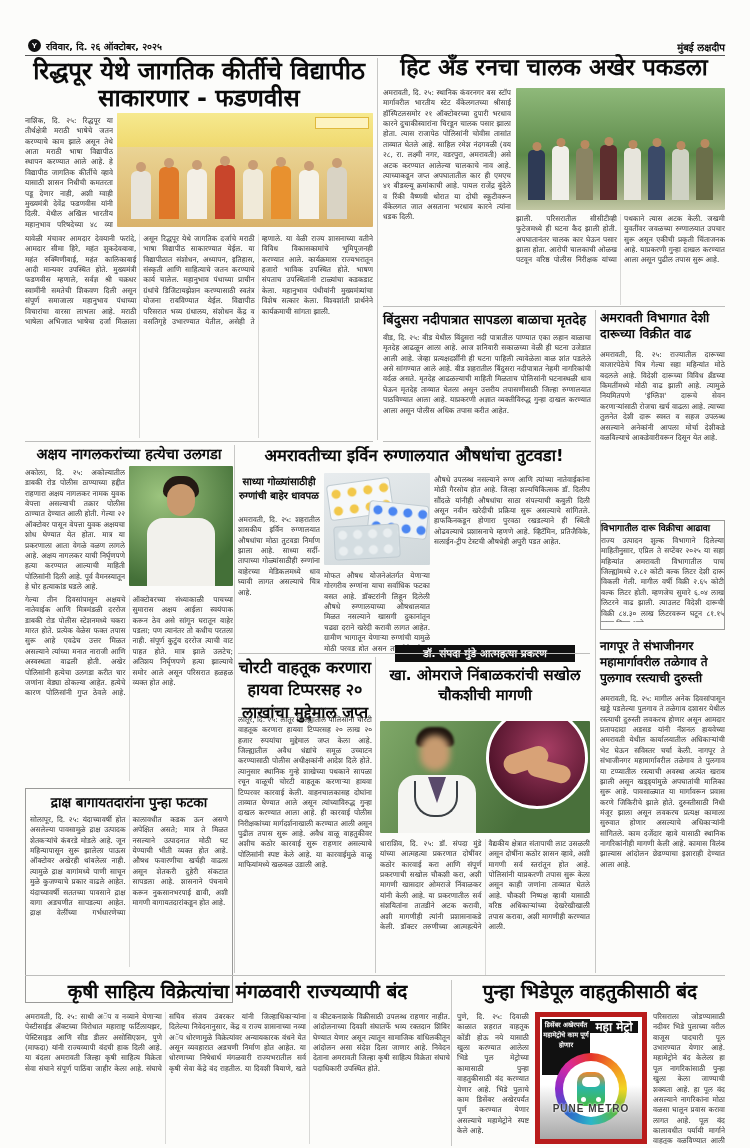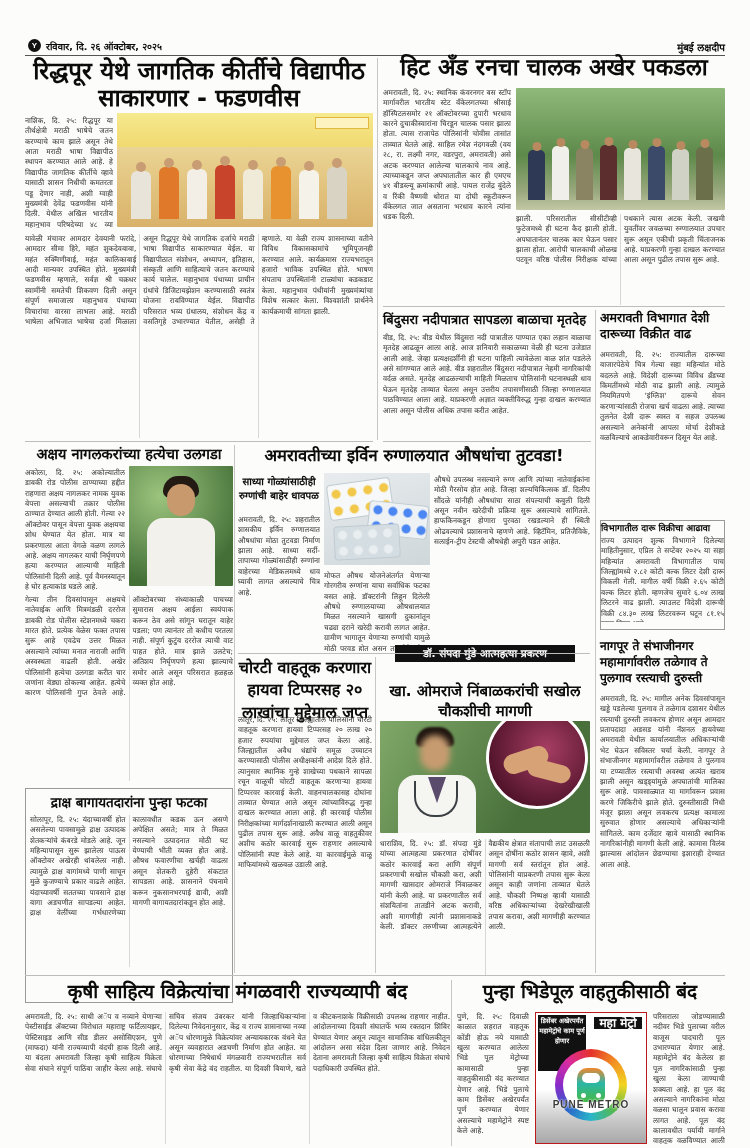--- a/index.html
+++ b/index.html
@@ -36,21 +36,21 @@
   
   .doctorbg{background:linear-gradient(120deg,#7fa868,#49703b 70%);}
   .coat{position:absolute;left:18px;top:54px;width:78px;height:58px;border-radius:18px 18px 0 0;background:#f5f5f2;}
   .coat .shirtv{position:absolute;left:30px;top:2px;width:18px;height:26px;background:#5a4a6b;clip-path:polygon(0 0,100% 0,50% 100%);}
   .dface{position:absolute;left:40px;top:14px;width:30px;height:36px;border-radius:15px;background:#c79b70;filter:blur(3px);}
   .dhair{position:absolute;left:36px;top:6px;width:38px;height:20px;border-radius:19px 19px 6px 6px;background:#1f150f;filter:blur(1px);}
   .steth{position:absolute;left:34px;top:60px;width:40px;height:34px;border:2.5px solid #3a3f44;border-top:none;border-radius:0 0 20px 20px;}
   .inset-circle{position:absolute;right:2px;top:-14px;width:96px;height:96px;border-radius:50%;border:3px solid #fff;background:radial-gradient(circle at 60% 40%,#a63d63,#4a1026 80%);overflow:hidden;}
   .hand{position:absolute;background:#d8a277;border-radius:10px;}
   
-  .metrobox{background:#fff;border:1px solid #b91c1c;box-sizing:border-box;}
+  .metrobox{background:#fff;border:5px solid #b91c1c;box-sizing:border-box;}
   .citybg{position:absolute;left:0;bottom:0;width:100%;height:54px;background:linear-gradient(180deg,rgba(150,150,150,0) 0%,rgba(130,130,130,.45) 60%,rgba(110,110,110,.6) 100%);}
   .ring{position:absolute;left:50%;top:36px;transform:translateX(-50%);width:72px;height:72px;border-radius:50%;background:conic-gradient(#e5332a,#f29022,#f2d522,#58b947,#2bb6c9,#2b62c9,#8a2bc9,#d92ba0,#e5332a);}
   .ring .inner{position:absolute;left:8px;top:8px;width:56px;height:56px;border-radius:50%;background:#fff;}
   .train{position:absolute;left:50%;top:50%;transform:translate(-50%,-50%);width:28px;height:34px;border-radius:10px 10px 6px 6px;background:linear-gradient(180deg,#f0862b 0%,#2bb6a8 45%,#45b944 100%);}
   .train .win{position:absolute;left:5px;top:5px;width:18px;height:10px;border-radius:5px;background:#fff;}
   .train .lamp{position:absolute;bottom:4px;width:5px;height:5px;border-radius:50%;background:#fff;}
   .metrotext{position:absolute;left:0;right:0;top:86px;text-align:center;font-weight:bold;font-size:10px;letter-spacing:1px;color:#3c3c3c;text-shadow:0 0 2px #fff,0 0 2px #fff;}
 </style>
 </head>
 <body>
@@ -136,21 +136,21 @@
     <div class="abs bodytext" style="left:196px;top:32px;width:156px;height:176px;">औषधे उपलब्ध नसल्याने रुग्ण आणि त्यांच्या नातेवाईकांना मोठी गैरसोय होत आहे. जिल्हा शल्यचिकित्सक डॉ. दिलीप सौंदळे यांनीही औषधांचा साठा संपल्याची कबुली दिली असून नवीन खरेदीची प्रक्रिया सुरू असल्याचे सांगितले. हाफकिनकडून होणारा पुरवठा रखडल्याने ही स्थिती ओढवल्याचे प्रशासनाचे म्हणणे आहे. व्हिटॅमिन, प्रतिजैविके, सलाईन-ट्रीप टेस्टची औषधेही अपुरी पडत आहेत.</div>
   </div>
 
   <div class="abs" style="left:238px;top:657px;width:134px;height:316px;">
     <div class="headline" style="font-size:16px;line-height:1.4;text-align:center;">चोरटी वाहतूक करणारा हायवा टिप्परसह २० लाखांचा मुद्देमाल जप्त</div>
     <div class="abs bodytext" style="left:0;top:58px;width:134px;height:258px;">लातूर, दि. २५: लातूर जिल्ह्यातील पोलिसांनी चोरटी वाहतूक करणारा हायवा टिप्परसह २० लाख २० हजार रुपयांचा मुद्देमाल जप्त केला आहे. जिल्ह्यातील अवैध धंद्यांचे समूळ उच्चाटन करण्यासाठी पोलीस अधीक्षकांनी आदेश दिले होते. त्यानुसार स्थानिक गुन्हे शाखेच्या पथकाने सापळा रचून वाळूची चोरटी वाहतूक करणाऱ्या हायवा टिप्परवर कारवाई केली. वाहनचालकासह दोघांना ताब्यात घेण्यात आले असून त्यांच्याविरुद्ध गुन्हा दाखल करण्यात आला आहे. ही कारवाई पोलीस निरीक्षकांच्या मार्गदर्शनाखाली करण्यात आली असून पुढील तपास सुरू आहे. अवैध वाळू वाहतुकीवर अशीच कठोर कारवाई सुरू राहणार असल्याचे पोलिसांनी स्पष्ट केले आहे. या कारवाईमुळे वाळू माफियांमध्ये खळबळ उडाली आहे.</div>
   </div>
 
   <div class="abs" style="left:380px;top:645px;width:210px;height:330px;">
     <div class="blackbox" style="margin:0 auto;width:180px;height:17px;font-size:10.5px;line-height:17px;">डॉ. संपदा मुंडे आत्महत्या प्रकरण</div>
-    <div class="headline" style="margin-top:20px;font-size:15px;line-height:1.3;text-align:center;">खा. ओमराजे निंबाळकरांची सखोल चौकशीची मागणी</div>
+    <div class="headline" style="margin-top:4px;font-size:15px;line-height:1.3;text-align:center;">खा. ओमराजे निंबाळकरांची सखोल चौकशीची मागणी</div>
     <div class="photo doctorbg" style="left:0;top:76px;width:210px;height:112px;">
       <div class="dhair"></div>
       <div class="dface"></div>
       <div class="coat">
           <div class="shirtv"></div>
         </div>
       <div class="steth"></div>
       <div class="inset-circle">
         <div class="hand" style="left:14px;top:40px;width:46px;height:20px;transform:rotate(-18deg);"></div>
         <div class="hand" style="left:38px;top:52px;width:44px;height:18px;transform:rotate(14deg);"></div>

